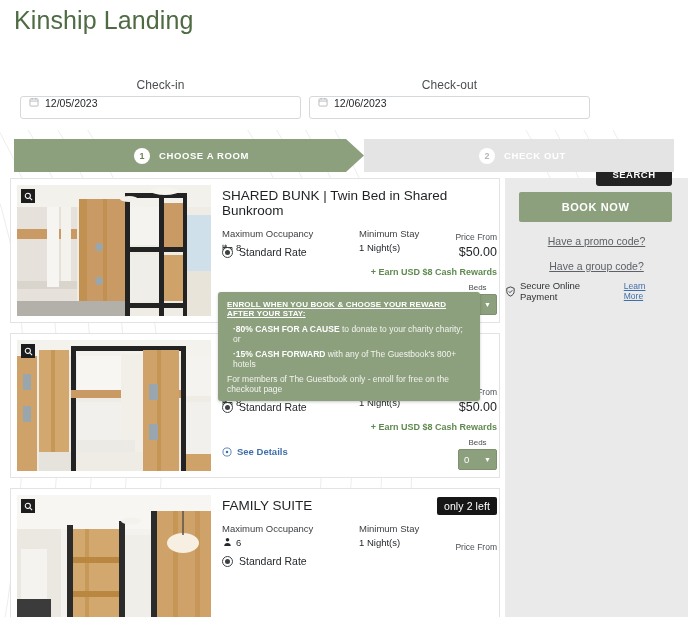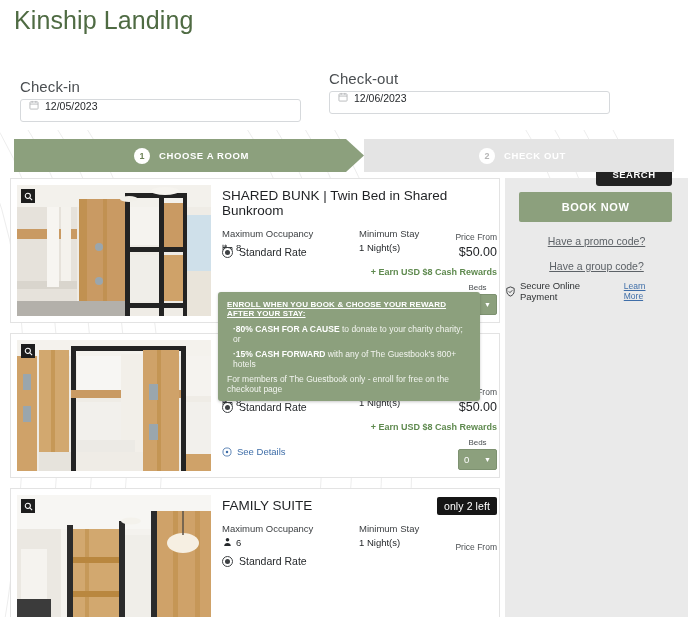--- a/index.html
+++ b/index.html
@@ -25,22 +25,23 @@
     z-index:5;
   }
 
   
   .searchbar{
     position:absolute; left:0; top:68px; width:688px; height:60px;
     background:#fff; z-index:5;
   }
   .fieldwrap{ position:absolute; }
   .flabel{
-    font-size:15px; color:#4b4f52; display:block; margin-bottom:4px;
+    font-size:12px; color:#4b4f52; display:block; margin-bottom:4px;
     letter-spacing:.1px;
+    text-align:center;
   }
   .finput{
     height:23px; border:1px solid #d6d9dc; border-radius:3px;
     background:#fff; display:flex; align-items:flex-start; gap:6px;
     padding:0 8px; font-size:10.5px; color:#25282b;
   }
   .cal-ico{ width:10px; height:10px; flex:none; opacity:.55; }
   .availwrap{ position:absolute; left:596px; top:78px; width:80px; }
   .availrow{ display:flex; align-items:center; gap:4px; font-size:9.5px; color:#4b4f52; }
   .searchbtn{
@@ -129,21 +130,21 @@
     border-radius:50%; background:#3d4043;
   }
   .rate-name{ font-size:10.5px; color:#25282b; }
   .rate-price{ font-size:12.5px; color:#1f2124; }
   .cashrewards{
     position:absolute; right:11px; font-size:9px; color:#5f8a4f; font-weight:bold;
   }
 
   .see-details{
     position:absolute; left:11px; display:flex; align-items:center; gap:5px;
-    font-size:9.5px; color:#3f6ea8; cursor:pointer;
+    font-size:9.5px; color:#3f6ea8; cursor:pointer;font-weight:bold;
   }
   .see-details svg{ width:10px; height:10px; }
 
   .beds-wrap{ position:absolute; right:11px; text-align:center; }
   .beds-label{ font-size:8px; color:#4b4f52; margin-bottom:2px; }
   .beds-select{
     width:39px; height:21px; background:#8ca07d; border:1px solid #7d9170;
     border-radius:2px; color:#fff; font-size:9.5px;
     display:flex; align-items:center; justify-content:space-between;
     padding:0 5px; cursor:pointer;
@@ -214,21 +215,21 @@
     <span class="flabel">Check-in</span>
     <div class="finput">
       <svg class="cal-ico" viewBox="0 0 16 16" fill="none" stroke="#6a6e72" stroke-width="1.3">
         <rect x="1.5" y="3" width="13" height="11.5" rx="1"></rect>
           <path d="M1.5 6.5h13M5 1.5v3M11 1.5v3"></path>
       </svg>
       <span>12/05/2023</span>
     </div>
   </div>
 
-  <div class="fieldwrap" style="left:309px; top:2px; width:281px;margin-left:20px;">
+  <div class="fieldwrap" style="left:309px; top:10px; width:281px;">
     <span class="flabel">Check-out</span>
     <div class="finput">
       <svg class="cal-ico" viewBox="0 0 16 16" fill="none" stroke="#6a6e72" stroke-width="1.3">
         <rect x="1.5" y="3" width="13" height="11.5" rx="1"></rect>
           <path d="M1.5 6.5h13M5 1.5v3M11 1.5v3"></path>
       </svg>
       <span>12/06/2023</span>
     </div>
   </div>
 

